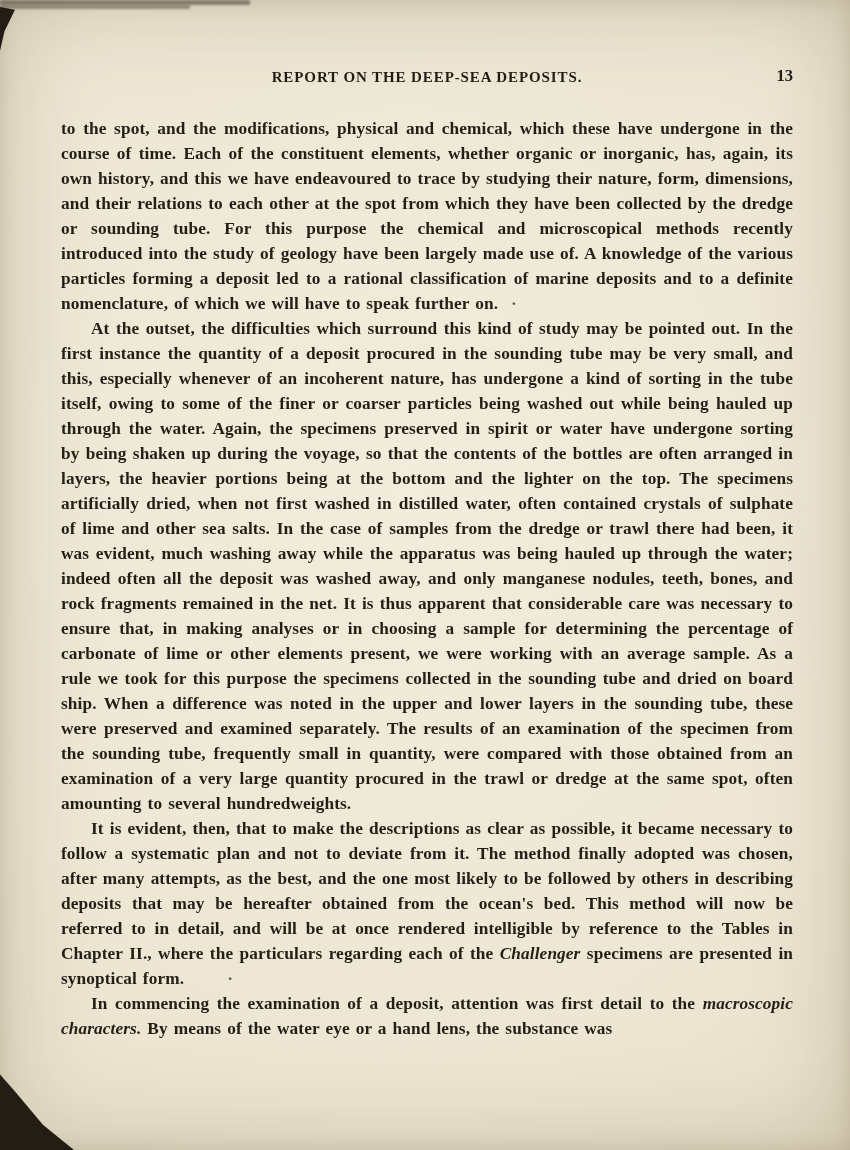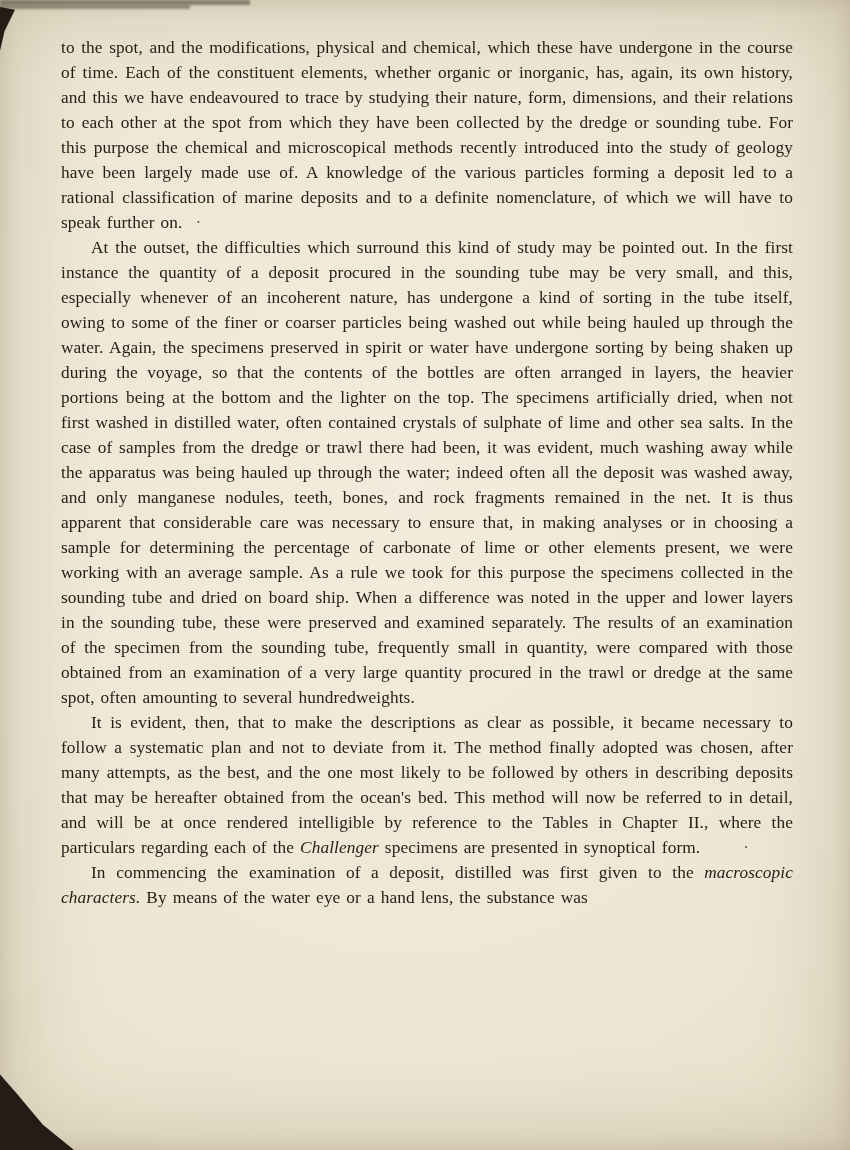--- a/index.html
+++ b/index.html
@@ -61,20 +61,21 @@
   }
 
   .text-block {
     margin: 26px 57px 0 61px;
     width: 732px;
     font-size: 17.3px;
     line-height: 25px;
     text-align: justify;
     letter-spacing: 0.1px;
     word-spacing: 0.09em;
+    font-weight: bold;
   }
   .text-block p { text-indent: 30px; }
   .text-block p.no-indent { text-indent: 0; }
   em { font-style: italic; }
 
   .stray-dot {
     display: inline-block;
     margin-left: 13px;
     opacity: 0.75;
   }
@@ -82,26 +83,30 @@
 </head>
 <body>
 
 <div class="page">
 
   <div class="artifact artifact-top-left"></div>
   <div class="artifact artifact-bottom-left"></div>
   <div class="artifact-bottom-edge"></div>
   <div class="artifact-bottom-right"></div>
 
+  <header class="running-head">
+    <span class="head-title">REPORT ON THE DEEP-SEA DEPOSITS.</span>
+    <span class="page-number">13</span>
+  </header>
 
   <main class="text-block">
 
     <p class="no-indent"><span>to the spot, and the modifications, physical and chemical, which these have undergone in the course of time. Each of the constituent elements, whether organic or inorganic, has, again, its own history, and this we have endeavoured to trace by studying their nature, form, dimensions, and their relations to each other at the spot from which they have been collected by the dredge or sounding tube. For this purpose the chemical and microscopical methods recently introduced into the study of geology have been largely made use of. A knowledge of the various particles forming a deposit led to a rational classification of marine deposits and to a definite nomenclature, of which we will have to speak further on.</span><span class="stray-dot">·</span></p>
 
     <p><span>At the outset, the difficulties which surround this kind of study may be pointed out. In the first instance the quantity of a deposit procured in the sounding tube may be very small, and this, especially whenever of an incoherent nature, has undergone a kind of sorting in the tube itself, owing to some of the finer or coarser particles being washed out while being hauled up through the water. Again, the specimens preserved in spirit or water have undergone sorting by being shaken up during the voyage, so that the contents of the bottles are often arranged in layers, the heavier portions being at the bottom and the lighter on the top. The specimens artificially dried, when not first washed in distilled water, often contained crystals of sulphate of lime and other sea salts. In the case of samples from the dredge or trawl there had been, it was evident, much washing away while the apparatus was being hauled up through the water; indeed often all the deposit was washed away, and only manganese nodules, teeth, bones, and rock fragments remained in the net. It is thus apparent that considerable care was necessary to ensure that, in making analyses or in choosing a sample for determining the percentage of carbonate of lime or other elements present, we were working with an average sample. As a rule we took for this purpose the specimens collected in the sounding tube and dried on board ship. When a difference was noted in the upper and lower layers in the sounding tube, these were preserved and examined separately. The results of an examination of the specimen from the sounding tube, frequently small in quantity, were compared with those obtained from an examination of a very large quantity procured in the trawl or dredge at the same spot, often amounting to several hundredweights.</span></p>
 
     <p><span>It is evident, then, that to make the descriptions as clear as possible, it became necessary to follow a systematic plan and not to deviate from it. The method finally adopted was chosen, after many attempts, as the best, and the one most likely to be followed by others in describing deposits that may be hereafter obtained from the ocean's bed. This method will now be referred to in detail, and will be at once rendered intelligible by reference to the Tables in Chapter II., where the particulars regarding each of the </span><em>Challenger</em><span> specimens are presented in synoptical form.</span><span class="stray-dot">·</span></p>
 
-    <p><span>In commencing the examination of a deposit, distilled was first given to the </span><em>macroscopic characters.</em><span> By means of the water eye or a hand lens, the substance was</span></p>
+    <p><span>In commencing the examination of a deposit, attention was first detail to the </span><em>macroscopic characters.</em><span> By means of the water eye or a hand lens, the substance was</span></p>
 
   </main>
 
 </div>
 
 </body></html>

